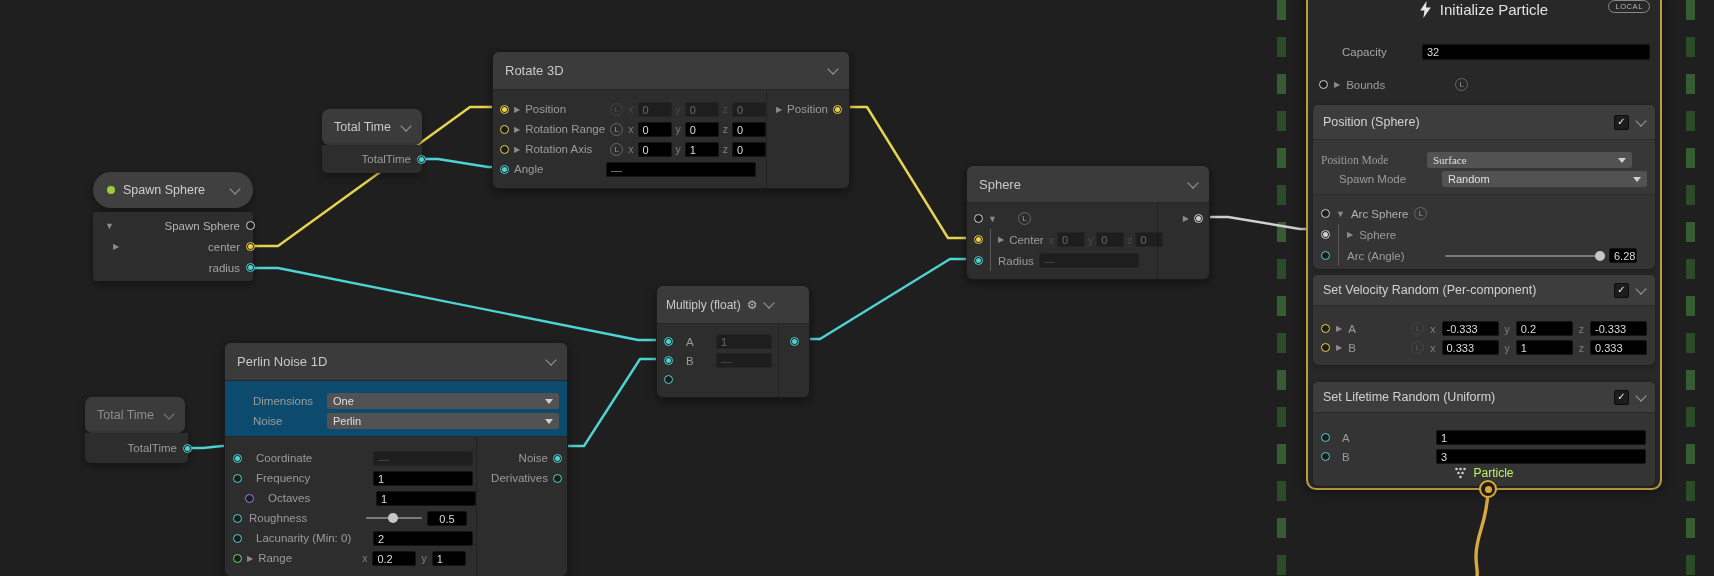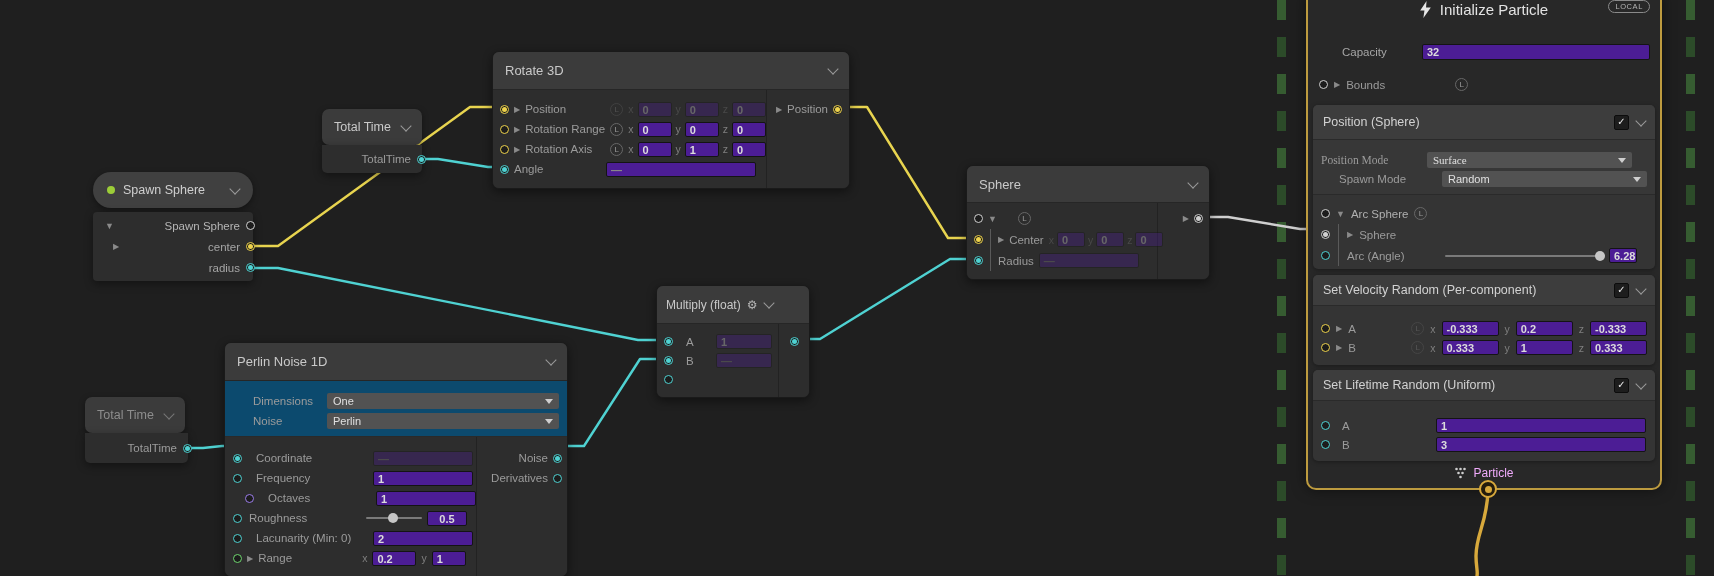--- a/index.html
+++ b/index.html
@@ -23,22 +23,22 @@
   .port{width:9px;height:9px;border-radius:50%;border:1.5px solid;background:#1c1c1c;box-sizing:border-box;flex:none;position:relative;}
   .port.filled::after{content:"";position:absolute;inset:1px;border-radius:50%;background:currentColor;}
   .yellow{border-color:#edd24c;color:#edd24c;}
   .cyan{border-color:#4fd2d2;color:#4fd2d2;}
   .purple{border-color:#9a7ce8;color:#9a7ce8;}
   .green{border-color:#6fd66f;color:#6fd66f;}
   .wht{border-color:#d0d0d0;color:#d0d0d0;}
   .tri{color:#8a8a8a;font-size:8px;flex:none;}
   .lbadge{width:13px;height:13px;border:1px solid #676767;border-radius:50%;color:#9a9a9a;font-size:8px;
           display:flex;align-items:center;justify-content:center;flex:none;box-sizing:border-box;}
-  .fld{background:#4c1d95;border:1px solid #141414;border-radius:2px;color:#dcdcdc;font-size:11px;height:15px;
-       line-height:14px;padding:0 4px;box-sizing:border-box;white-space:nowrap;overflow:hidden;flex:none;font-weight:bold;}
+  .fld{background:#000000;border:1px solid #141414;border-radius:2px;color:#dcdcdc;font-size:11px;height:15px;
+       line-height:14px;padding:0 4px;box-sizing:border-box;white-space:nowrap;overflow:hidden;flex:none;}
   .ax{color:#7f7f7f;font-size:10.5px;flex:none;}
   .dim{opacity:.33;}
   .dash{color:#8a8a8a;}
   .dd{background:#525252;border-radius:2px;height:16px;display:flex;align-items:center;color:#e0e0e0;font-size:11px;
       padding:0 6px;justify-content:space-between;box-sizing:border-box;flex:none;}
   .dd::after{content:"";border:4px solid transparent;border-top:5px solid #cfcfcf;margin-top:5px;margin-left:6px;}
   .w28{width:28px}.w34{width:34px}.w40{width:40px}.w44{width:44px}.w56{width:56px}.w57{width:57px}
   .w100{width:100px}.w150{width:150px}.w210{width:210px}.w228{width:228px}.w232{width:232px}
   .slider{position:relative;height:2px;background:#7a7a7a;border-radius:1px;flex:none;}
   .slider .knob{position:absolute;top:-4px;width:10px;height:10px;border-radius:50%;background:#c6c6c6;}
@@ -449,41 +449,41 @@
           <span class="ax">x</span>
             <span class="fld w57">0.333</span>
           <span class="ax">y</span>
             <span class="fld w57">1</span>
           <span class="ax">z</span>
             <span class="fld w57">0.333</span>
         </div>
       </div>
     </div>
 
-    <div class="blk" style="top:378px;height:91px;">
+    <div class="blk" style="top:390px;height:104px;">
       <div class="blk-head">
         <span>Set Lifetime Random (Uniform)</span>
         <span class="cbx">✓</span>
         <span class="blk-chev"></span>
       </div>
       <div style="padding-top:15px;">
         <div class="brow">
           <span class="port cyan"></span>
           <span style="flex-basis:88px;margin-left:6px;">A</span>
           <span class="fld w210">1</span>
         </div>
         <div class="brow">
           <span class="port cyan"></span>
           <span style="flex-basis:88px;margin-left:6px;">B</span>
           <span class="fld w210">3</span>
         </div>
       </div>
     </div>
 
-    <div class="p-abs" style="top:474px;left:0;right:0;justify-content:center;gap:6px;color:#f0abfc;font-size:12px;">
+    <div class="p-abs" style="top:474px;left:0;right:0;justify-content:center;gap:6px;color:#bef264;font-size:12px;">
       <svg width="13" height="12" viewBox="0 0 12 12">
         <g fill="#cfcfcf">
           <circle cx="2" cy="2" r="1.3"></circle>
             <circle cx="6" cy="2" r="1.3"></circle>
             <circle cx="10" cy="2" r="1.3"></circle>
           <circle cx="4" cy="6" r="1.3"></circle>
             <circle cx="8" cy="6" r="1.3"></circle>
             <circle cx="6" cy="10" r="1.3"></circle>
         </g>
       </svg>

